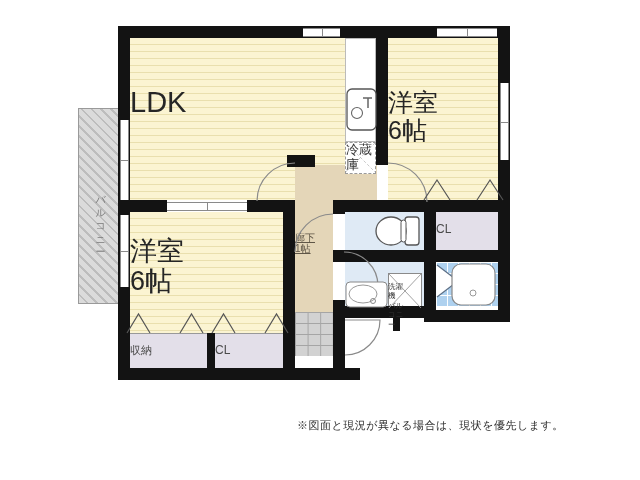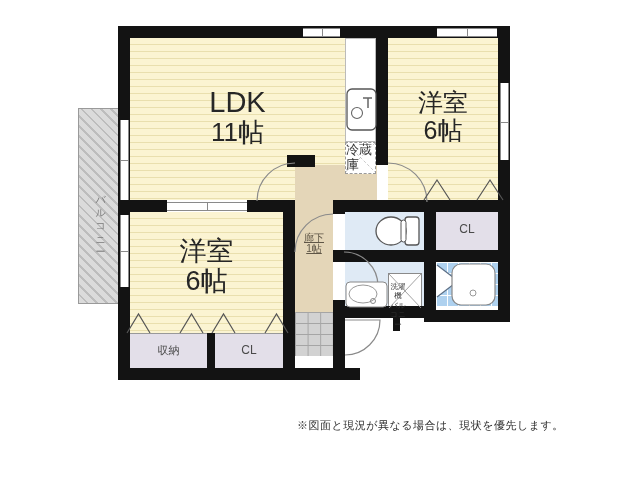--- a/index.html
+++ b/index.html
@@ -23,21 +23,21 @@
     background-size:12.6px 11px;}
   .balcony{background:#dbdbdb;border:1px solid #9a9a9a;
     background-image:repeating-linear-gradient(45deg,transparent 0 5px,#bdbdbd 5px 7px);}
   
   .win{position:absolute;background:#fff;}
   .win-h{border-top:1px solid #8a8a8a;border-bottom:1px solid #8a8a8a;}
   .win-v{border-left:1px solid #8a8a8a;border-right:1px solid #8a8a8a;}
   .win-h::before{content:"";position:absolute;left:50%;top:0;width:1px;height:100%;background:#8a8a8a;}
   .win-v::before{content:"";position:absolute;top:50%;left:0;height:1px;width:100%;background:#8a8a8a;}
   
-  .room-label{position:absolute;text-align:center;color:#262626;line-height:1.12;}
+  .room-label{position:absolute;text-align:left;color:#262626;line-height:1.12;}
   .lbl-big{font-size:29px;}
   .lbl-mid{font-size:25px;}
   .lbl-small{font-size:11px;color:#4a4a4a;}
   .lbl-tiny{font-size:13px;color:#333;line-height:1.15;}
   .vertical{writing-mode:vertical-rl;letter-spacing:3px;color:#7a7a7a;font-size:10px;}
   .dashedbox{position:absolute;background:#fff;border:1px dashed #9a9a9a;box-sizing:border-box;
              display:flex;align-items:flex-end;justify-content:center;}
   .washerbox{position:absolute;background:#fff;border:1px solid #8a8a8a;box-sizing:border-box;}
   svg.overlay{position:absolute;left:0;top:0;pointer-events:none;}
   #disclaimer{position:absolute;left:297px;top:418px;font-size:11px;color:#2e2e2e;letter-spacing:.5px;}
@@ -90,21 +90,20 @@
 
   <div class="win win-h" style="left:303px;top:28px;width:37px;height:7px;"></div>
   <div class="win win-h" style="left:437px;top:28px;width:60px;height:7px;"></div>
   <div class="win win-v" style="left:500px;top:83px;width:7px;height:77px;"></div>
   <div class="win win-v" style="left:120px;top:120px;width:7px;height:80px;"></div>
   <div class="win win-v" style="left:120px;top:215px;width:7px;height:72px;"></div>
   <div class="win win-h" style="left:167px;top:202px;width:80px;height:7px;"></div>
 
   <div class="room-label" style="left:130px;top:86px;width:215px;">
     <div class="lbl-big">LDK</div>
-    <div class="lbl-big" style="font-size:26px;">11帖</div>
   </div>
   <div class="room-label" style="left:388px;top:88px;width:110px;">
     <div class="lbl-mid">洋室</div>
     <div class="lbl-mid">6帖</div>
   </div>
   <div class="room-label" style="left:130px;top:236px;width:153px;">
     <div class="lbl-mid" style="font-size:27px;">洋室</div>
     <div class="lbl-mid" style="font-size:27px;">6帖</div>
   </div>
   <div class="room-label" style="left:295px;top:232px;width:38px;font-size:10px;color:#5f5647;text-decoration:underline;">

